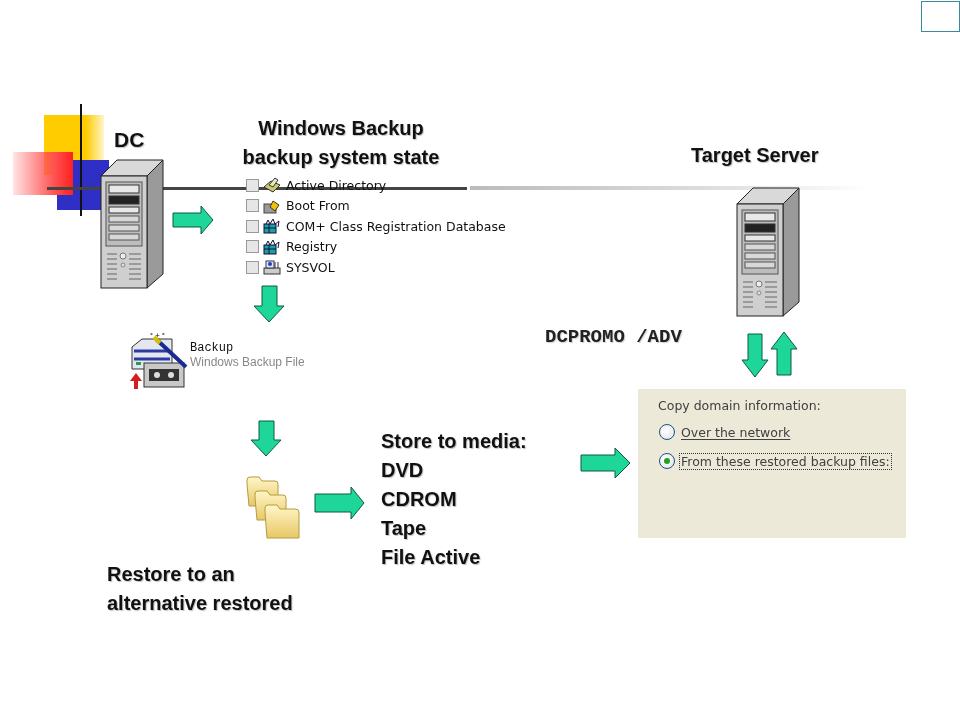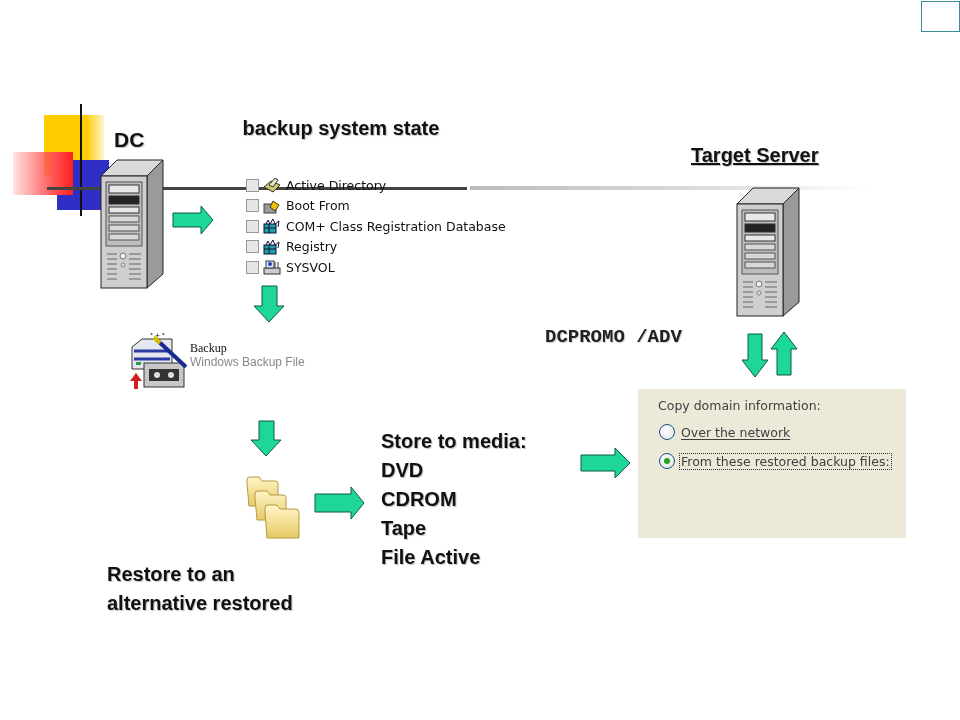--- a/index.html
+++ b/index.html
@@ -25,21 +25,21 @@
   .server svg { width:100%; height:100%; }
 
   
   .winlist { left:222px; top:175px; font-family:"DejaVu Sans", sans-serif; font-size:12.5px; color:#111; }
   .winlist .row { height:20.5px; display:flex; align-items:center;padding-left:24px; }
   .cb { width:11px; height:11px; border:1px solid #999; background:#e6e6e6; margin-right:4px; }
   .ico { width:18px; height:16px; margin-right:5px; }
 
   
   .backup-icon { left:128px; top:333px; width:62px; height:58px; }
-  .backup-title { left:190px; top:341px; font-family:Liberation Serif, serif; font-size:12px; color:#111; }
+  .backup-title { left:190px; top:341px; font-family:Liberation Mono, monospace; font-size:12px; color:#111; }
   .backup-sub { left:190px; top:355px; font-family:Liberation Sans, sans-serif; font-size:12px; color:#888; }
 
   
   .dialog { left:638px; top:389px; width:268px; height:149px; background:#ece9d8; }
   .dlg-text { font-family:"DejaVu Sans", sans-serif; font-size:12.5px; color:#404040; position:absolute; }
   .radio { position:absolute; width:14px; height:14px; border-radius:50%; border:1px solid #1c5180;
            background:radial-gradient(circle at 40% 40%, #fff 0%, #dde3e8 100%); }
   .radio.on::after { content:""; position:absolute; left:4px; top:4px; width:6px; height:6px; border-radius:50%;
            background:#21a121; }
   .path-input { position:absolute; left:45px; top:95px; width:230px; height:27px; border:1px solid #7f9db9; border-right:none;
@@ -88,20 +88,21 @@
         <line x1="30" y1="116" x2="42" y2="116"></line>
       <line x1="8" y1="121" x2="18" y2="121"></line>
         <line x1="30" y1="121" x2="42" y2="121"></line>
     </g>
     <circle cx="24" cy="98" r="3" fill="#eee" stroke="#777"></circle>
     <circle cx="24" cy="107" r="2" fill="#dde" stroke="#888"></circle>
   </svg>
 </div>
 
 <div class="abs bold-label" style="left:224px;top:114px;width:234px;text-align:center;font-size:20px;line-height:29px;">
+  <div>Windows Backup</div>
   <div>backup system state</div>
 </div>
 
 <div class="abs winlist">
   <div class="row">
     <span class="cb"></span>
     <svg class="ico" viewBox="0 0 18 16">
         <polygon points="1,10 8,4 17,8 10,15" fill="#c9c96a" stroke="#333"></polygon>
         <polygon points="6,8 12,1 15,3 10,10" fill="#e8e8c0" stroke="#333"></polygon>
       </svg>
@@ -189,21 +190,21 @@
 </div>
 
 <div class="abs bold-label" style="left:381px;top:427px;font-size:20px;line-height:29px;">
   <div>Store to media:</div>
   <div>DVD</div>
   <div>CDROM</div>
   <div>Tape</div>
   <div>File Active</div>
 </div>
 
-<div class="abs bold-label" style="left:691px;top:144px;font-size:20px;text-decoration:underline;">Target Server</div>
+<div class="abs bold-label" style="left:691px;top:144px;font-size:20px;">Target Server</div>
 <div class="abs server" style="left:735px;top:185px;width:66px;height:134px;">
   <svg viewBox="0 0 66 132">
     <polygon points="2,18 18,2 64,2 48,18" fill="#d9d9d9" stroke="#222" stroke-width="1"></polygon>
     <polygon points="48,18 64,2 64,116 48,130" fill="#9a9a9a" stroke="#222" stroke-width="1"></polygon>
     <rect x="2" y="18" width="46" height="112" fill="#cfcfcf" stroke="#222" stroke-width="1"></rect>
     <rect x="7" y="24" width="36" height="64" fill="#bdbdbd" stroke="#555" stroke-width="1"></rect>
     <rect x="10" y="27" width="30" height="8" fill="#e8e8e8" stroke="#333"></rect>
     <rect x="10" y="38" width="30" height="8" fill="#222" stroke="#333"></rect>
     <rect x="10" y="49" width="30" height="6" fill="#e8e8e8" stroke="#333"></rect>
     <rect x="10" y="58" width="30" height="6" fill="#d8d8d8" stroke="#555"></rect>

